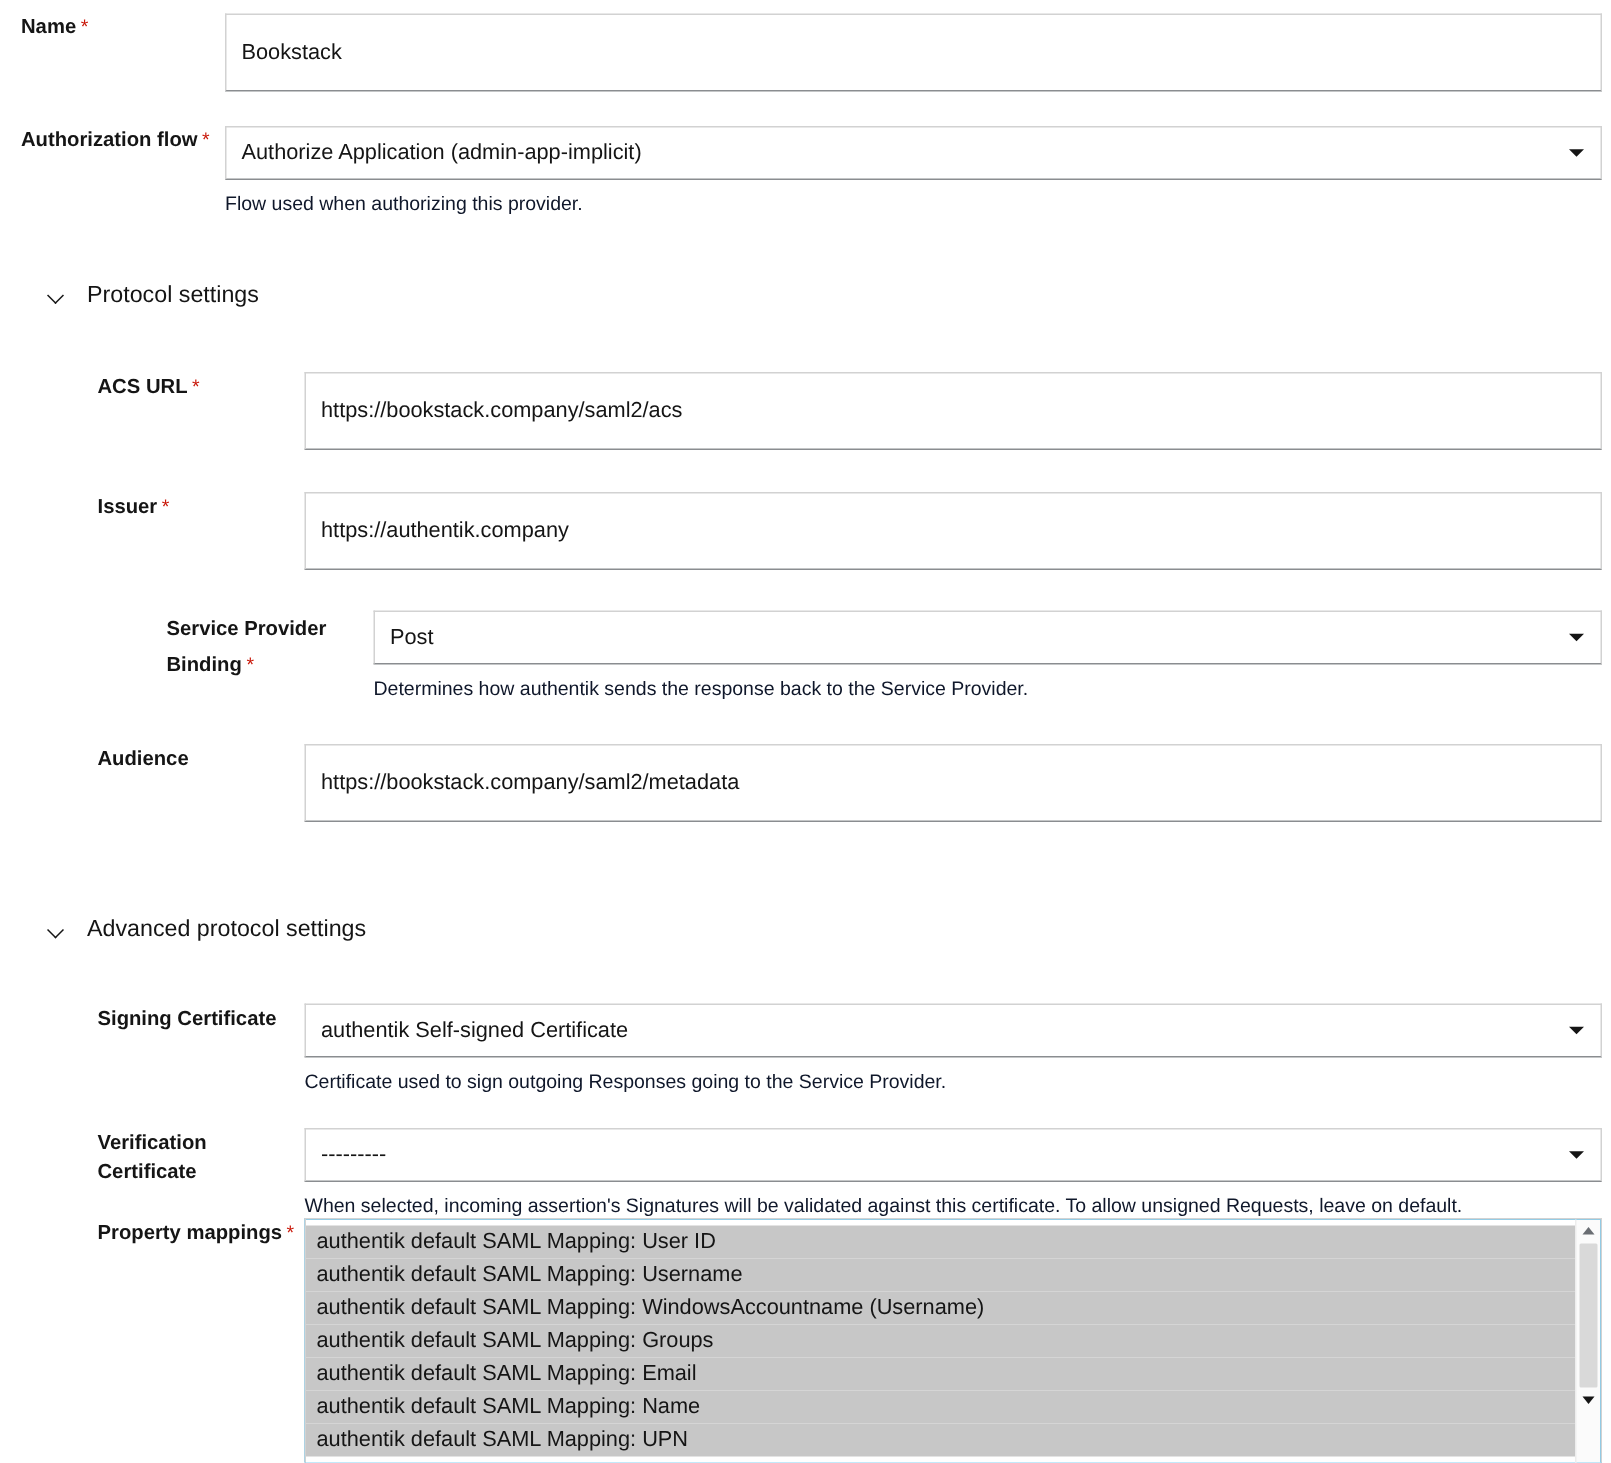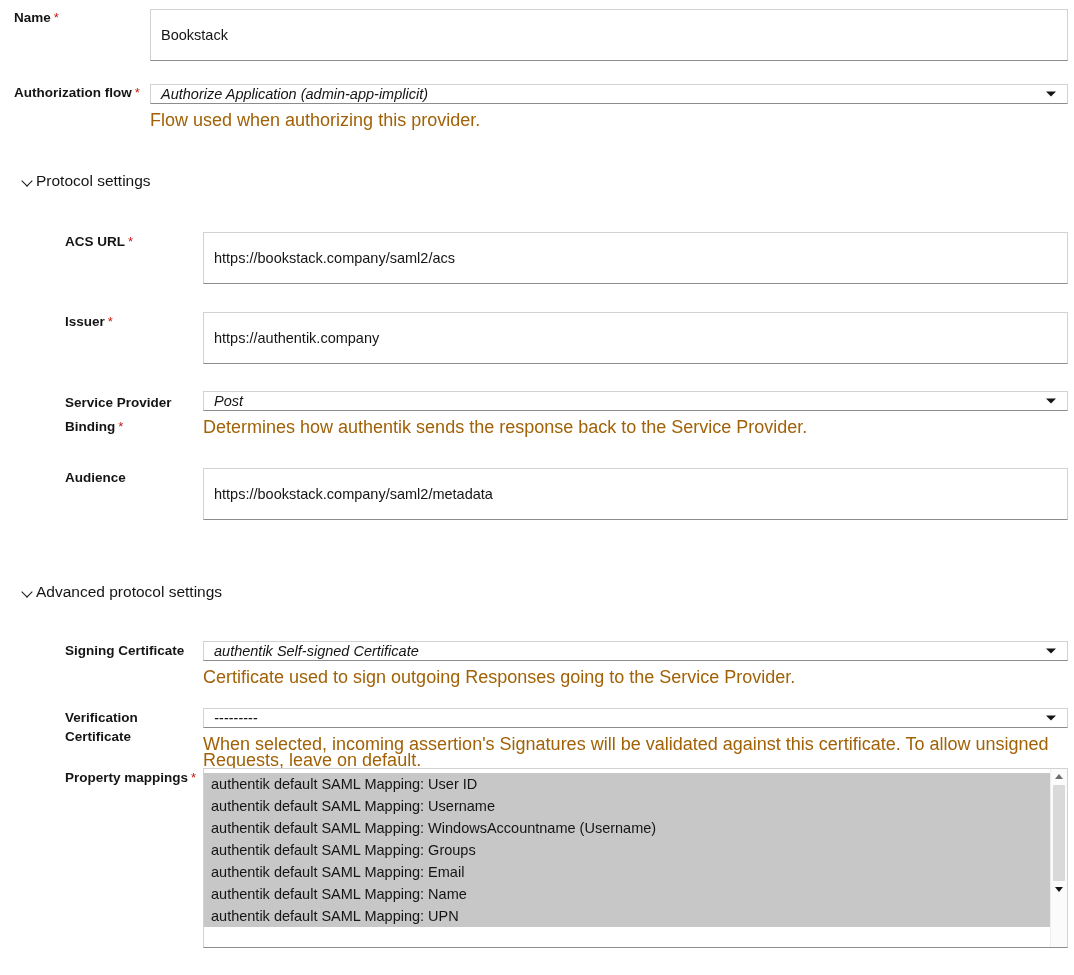--- a/index.html
+++ b/index.html
@@ -59,56 +59,56 @@
     font-size: 14.5px;
     color: #151515;
     padding: 0 10px;
     outline: none;
     display: flex;
     align-items: center;
   }
   .select {
     box-sizing: border-box;
     width: 100%;
-    height: 20px;
+    height: 36px;
     border: 1px solid #d2d2d2;
     border-bottom: 1px solid #8a8d90;
     background: #ffffff;
     font-size: 14.5px;
     color: #151515;
     padding: 0 30px 0 10px;
     display: flex;
     align-items: center;
     position: relative;
     cursor: pointer;
-    font-style: italic;
   }
   .select .caret {
     position: absolute;
     right: 11px;
     top: 50%;
     transform: translateY(-50%);
     width: 0;
     height: 0;
     border-left: 5px solid transparent;
     border-right: 5px solid transparent;
     border-top: 5px solid #151515;
   }
   .helper {
-    font-size: 18px;
-    color: #a16207;
+    font-size: 13px;
+    color: #0f172a;
     margin-top: 8px;
     line-height: 16px;
   }
 
   
   .section-header {
     display: flex;
     align-items: center;
-    padding-left: 22px;
+    gap: 12px;
+    padding-left: 32px;
     cursor: pointer;
   }
   .chev {
     width: 14px;
     height: 14px;
     position: relative;
     flex: 0 0 14px;
   }
   .chev::before {
     content: "";
@@ -254,21 +254,21 @@
 
   <div class="row" style="margin-top:28px;">
     <div class="label">
       <span>Issuer</span><span class="req">*</span>
     </div>
     <div class="field">
       <div class="input">https://authentik.company</div>
     </div>
   </div>
 
-  <div class="row" style="margin-top:27px;">
+  <div class="row" style="margin-top:27px;padding-left:46px;">
     <div class="label two-line">
       <span>Service Provider Binding</span><span class="req">*</span>
     </div>
     <div class="field">
       <div class="select">
         <span>Post</span>
         <span class="caret"></span>
       </div>
       <div class="helper">Determines how authentik sends the response back to the Service Provider.</div>
     </div>

